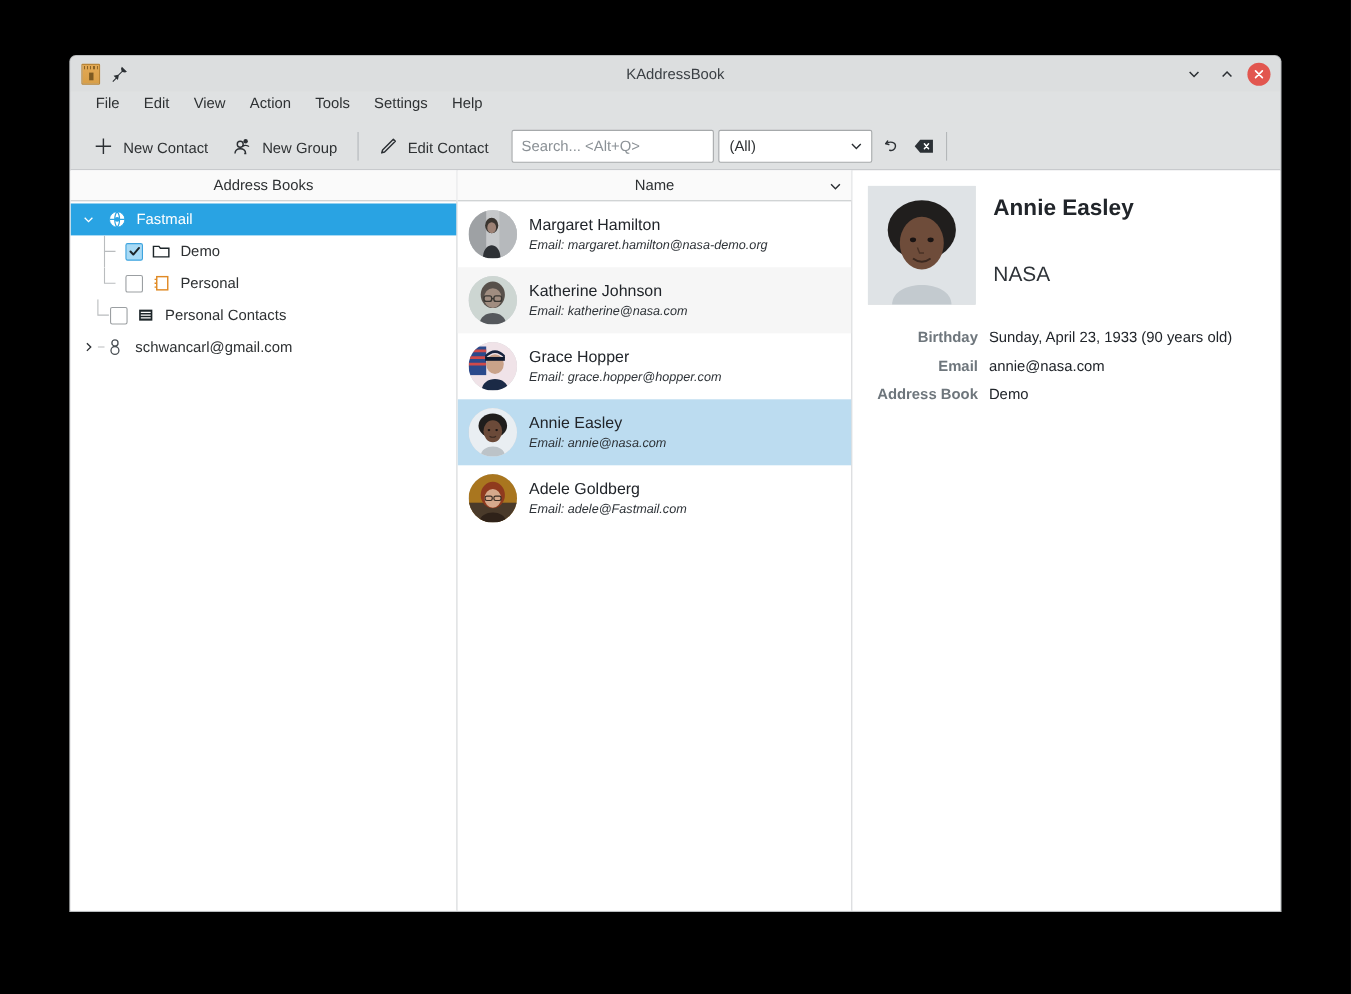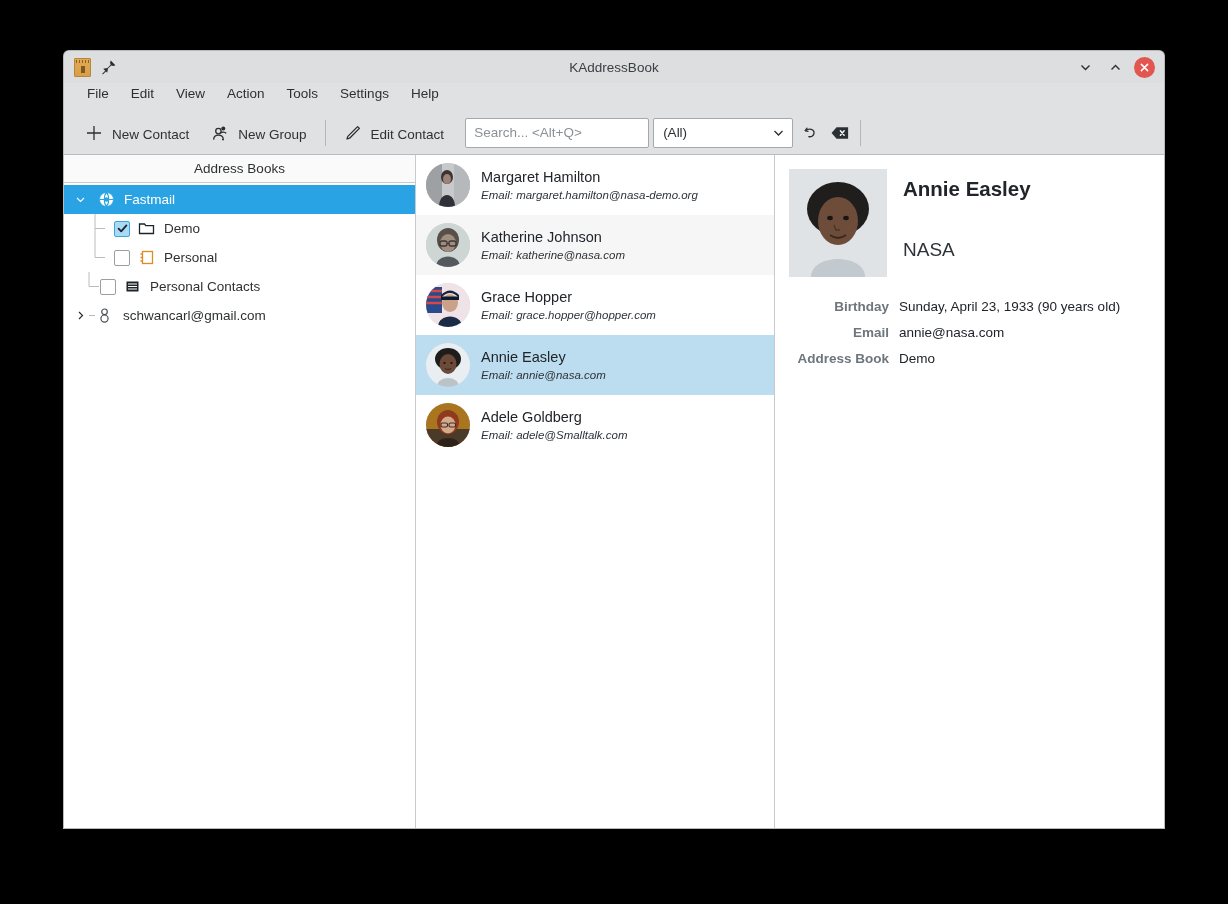--- a/index.html
+++ b/index.html
@@ -407,20 +407,26 @@
             <circle cx="8.5" cy="4.8" r="2.8" fill="none" stroke="#4a5055" stroke-width="1.2"></circle>
             <circle cx="8.5" cy="11.6" r="3.6" fill="none" stroke="#4a5055" stroke-width="1.2"></circle>
           </svg>
           <span class="tlabel">schwancarl@gmail.com</span>
         </div>
 
       </div>
     </div>
 
     <div id="contactlist">
+      <div class="pane-header">
+        <span>Name</span>
+        <svg class="sort-chevron" width="13" height="13" viewBox="0 0 13 13">
+          <path d="M2.5 5 L6.5 9 L10.5 5" fill="none" stroke="#2b2f33" stroke-width="1.3"></path>
+        </svg>
+      </div>
       <div id="contact-rows">
 
         <div class="contact-row">
           <div class="avatar">
             <svg viewBox="0 0 44 44">
               <rect width="44" height="44" fill="#c7c9cb"></rect>
               <rect x="0" y="0" width="16" height="44" fill="#9ea1a4"></rect>
               <rect x="28" y="0" width="16" height="44" fill="#b6b9bc"></rect>
               <ellipse cx="21" cy="14" rx="6" ry="7" fill="#3a3530"></ellipse>
               <ellipse cx="21" cy="16" rx="4" ry="5" fill="#9d8275"></ellipse>
@@ -494,21 +500,21 @@
               <rect x="0" y="26" width="44" height="18" fill="#4a3a2a"></rect>
               <ellipse cx="22" cy="19" rx="11" ry="12" fill="#8f3a1e"></ellipse>
               <ellipse cx="22" cy="22" rx="7.5" ry="8.5" fill="#d6a98c"></ellipse>
               <rect x="15" y="20" width="6.5" height="4" rx="1.5" fill="none" stroke="#3b2e25" stroke-width="1.1"></rect>
               <rect x="23" y="20" width="6.5" height="4" rx="1.5" fill="none" stroke="#3b2e25" stroke-width="1.1"></rect>
               <path d="M10 44 C10 32 34 32 34 44 Z" fill="#2f2219"></path>
             </svg>
           </div>
           <div class="c-texts">
             <div class="c-name">Adele Goldberg</div>
-            <div class="c-sub">Email: adele@Smalltalk.com</div>
+            <div class="c-sub">Email: adele@Fastmail.com</div>
           </div>
         </div>
 
 
       </div>
     </div>
 
     <div id="detail">
       <div id="detail-top">
         <div id="detail-photo">

